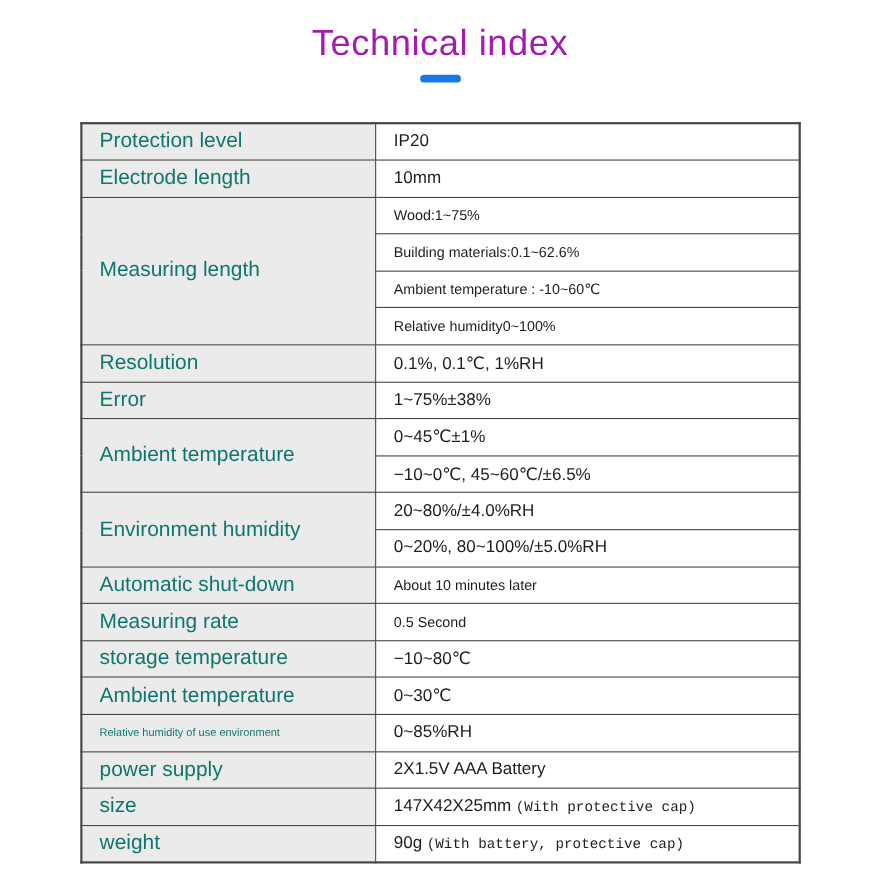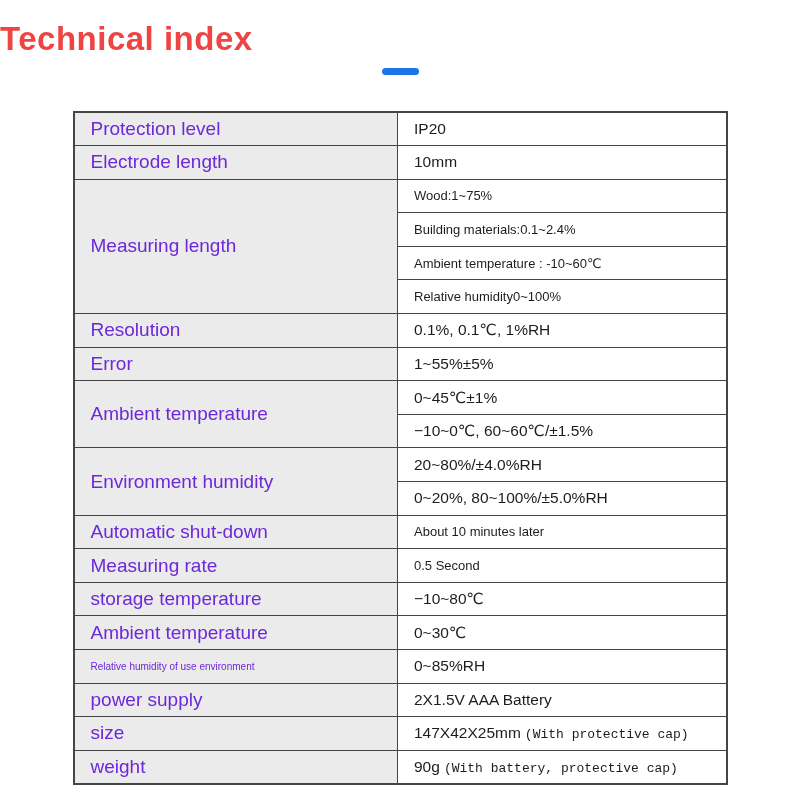--- a/index.html
+++ b/index.html
@@ -12,25 +12,25 @@
   html, body {
     width: 800px; height: 800px;
     background: #ffffff;
     font-family: "Liberation Sans", "DejaVu Sans", sans-serif;
     color: var(--text);
     overflow: hidden;
   }
   .page { width: 800px; height: 800px; }
   .page-title {
     margin-top: 20px;
-    text-align: left;
+    text-align: center;
     font-size: 33px;
-    font-weight: 700;
+    font-weight: 400;
     letter-spacing: 0.5px;
-    color: #ef4444;
+    color: #a21caf;
   }
   .title-underline {
     width: 37px; height: 7px;
     border-radius: 4px;
     background: var(--accent);
     margin: 10px auto 0 auto;
   }
   table.spec {
     width: 655px;
     margin: 36px auto 0 auto;
@@ -39,25 +39,25 @@
     table-layout: fixed;
   }
   table.spec td {
     border: 1.5px solid var(--border);
     height: 33.6px;
     vertical-align: middle;
     white-space: nowrap;
     overflow: hidden;
   }
   td.lbl {
-    width: 324px;
+    width: 268px;
     background: var(--label_bg);
     padding-left: 16px;
     font-size: 19px;
-    color: #6d28d9;
+    color: #0f766e;
   }
   td.lbl.lbl-sm { font-size: 10px; }
   td.val {
     background: #ffffff;
     padding-left: 16px;
     font-size: 15.5px;
   }
   td.val.val-lg { font-size: 13px; }
   .note { font-size: 13px; margin-left: 4px; font-family: Liberation Mono, monospace; }
 </style>
@@ -77,42 +77,42 @@
       </tr>
       <tr>
         <td class="lbl">Electrode length</td>
         <td class="val">10mm</td>
       </tr>
       <tr>
         <td class="lbl" rowspan="4">Measuring length</td>
         <td class="val val-lg">Wood:1~75%</td>
       </tr>
       <tr>
-        <td class="val val-lg">Building materials:0.1~2.4%</td>
+        <td class="val val-lg">Building materials:0.1~62.6%</td>
       </tr>
       <tr>
         <td class="val val-lg">Ambient temperature : -10~60℃</td>
       </tr>
       <tr>
         <td class="val val-lg">Relative humidity0~100%</td>
       </tr>
       <tr>
         <td class="lbl">Resolution</td>
         <td class="val">0.1%, 0.1℃, 1%RH</td>
       </tr>
       <tr>
         <td class="lbl">Error</td>
-        <td class="val">1~55%±5%</td>
+        <td class="val">1~75%±38%</td>
       </tr>
       <tr>
         <td class="lbl" rowspan="2">Ambient temperature</td>
         <td class="val">0~45℃±1%</td>
       </tr>
       <tr>
-        <td class="val">−10~0℃, 60~60℃/±1.5%</td>
+        <td class="val">−10~0℃, 45~60℃/±6.5%</td>
       </tr>
       <tr>
         <td class="lbl" rowspan="2">Environment humidity</td>
         <td class="val">20~80%/±4.0%RH</td>
       </tr>
       <tr>
         <td class="val">0~20%, 80~100%/±5.0%RH</td>
       </tr>
       <tr>
         <td class="lbl">Automatic shut-down</td>

